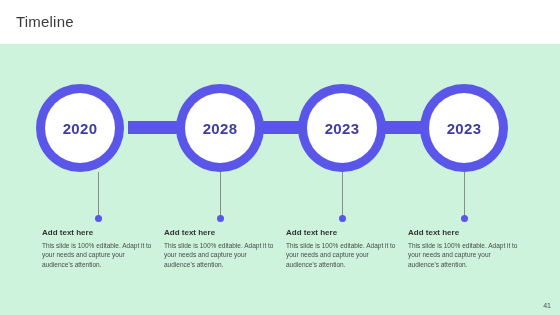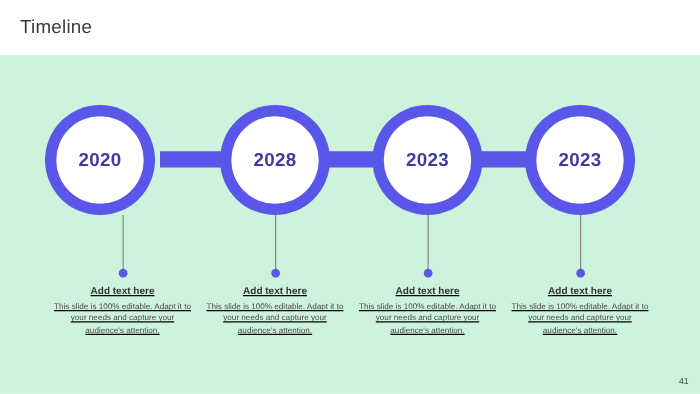--- a/index.html
+++ b/index.html
@@ -116,22 +116,20 @@
     border-radius: 50%;
     background: #5956e9;
     top: 215px;
   }
 
   
   .text-block {
     position: absolute;
     top: 228px;
     width: 112px;
-    text-align: center;
-    text-decoration: underline;
   }
   .block-head {
     font-size: 8px;
     font-weight: bold;
     color: #333333;
     margin-bottom: 4px;
   }
   .block-body {
     font-size: 6.5px;
     color: #4a4a4a;

